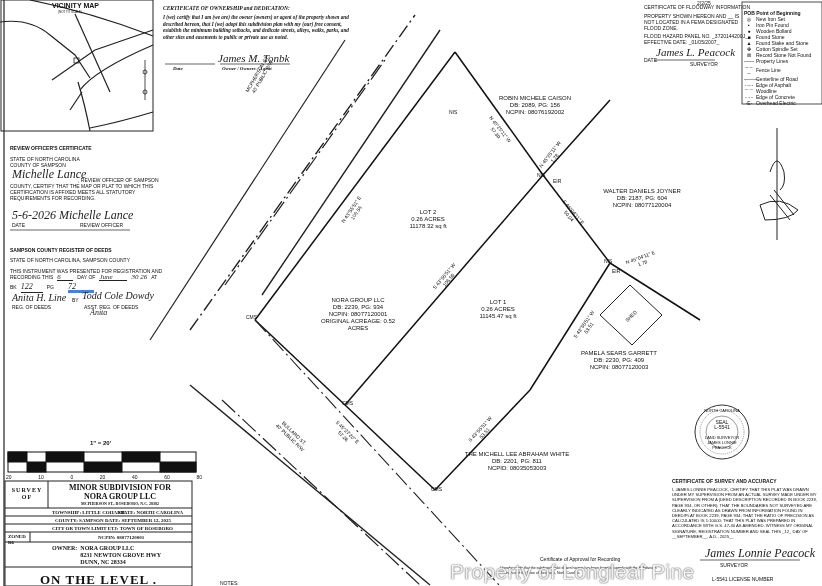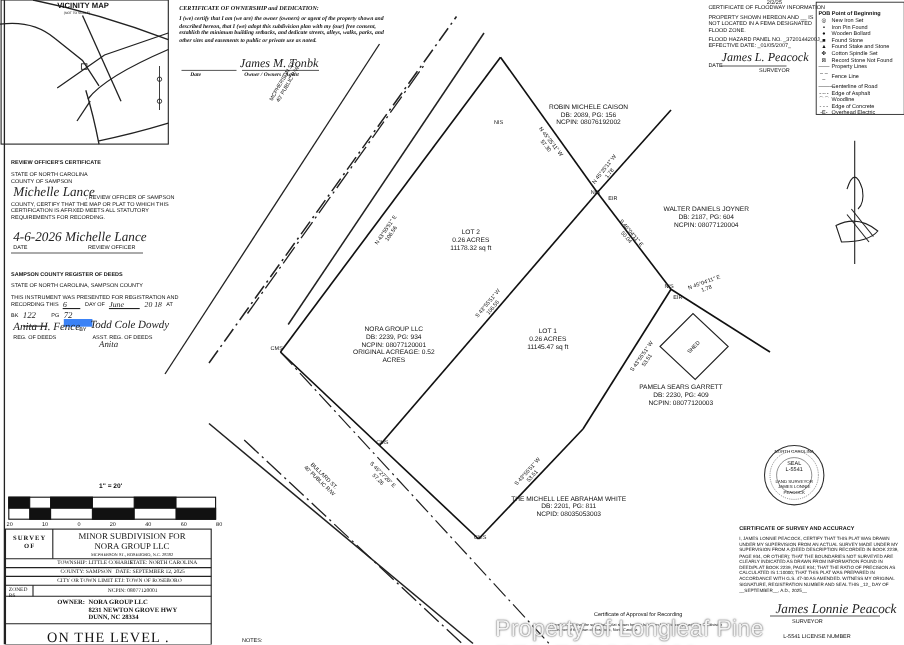--- a/index.html
+++ b/index.html
@@ -1,20 +1,20 @@
 <!DOCTYPE html>
 <html><head>
 <meta charset="utf-8">
 <style>
   html, body { margin:0; padding:0; background:#ffffff; }
   body { width:822px; height:586px; position:relative; overflow:hidden; font-family:"Liberation Sans", sans-serif; color:#111; }
   .abs { position:absolute; }
   .tiny { font-size:5px; line-height:6px; }
   .small { font-size:6px; line-height:7px; }
-  .serif { font-family:"Liberation Serif", serif; }
+  .serif { font-family:"Liberation Serif", serif;font-weight:bold; }
   .italic { font-style:italic; }
   .bold { font-weight:bold; }
   .sig { font-family:"Liberation Serif", serif; font-style:italic; font-size:11px; color:#222; }
   .ctr { text-align:center; }
   svg { position:absolute; left:0; top:0; }
   .legend-row { display:flex; align-items:center; gap:2px; }
   .legend-sym { width:10px; text-align:center; font-size:5px; }
   .watermark { font-size:21px; color:rgba(255,255,255,0.92); text-shadow:0 0 1px #555, 0 0 2px #777; letter-spacing:0.3px; }
 </style>
 </head>
@@ -189,42 +189,42 @@
       <span class="legend-sym">-E-</span>
       <span>Overhead Electric</span>
     </div>
 </div>
 
 <div class="abs tiny bold" style="left:10px;top:145px;">REVIEW OFFICER'S CERTIFICATE</div>
 <div class="abs tiny" style="left:10px;top:156px;">STATE OF NORTH CAROLINA</div>
 <div class="abs tiny" style="left:10px;top:162px;">COUNTY OF SAMPSON</div>
 <div class="abs sig" style="left:12px;top:167px;font-size:12px;">Michelle Lance</div>
 <div class="abs tiny" style="left:10px;top:177px;width:160px;text-indent:68px;">, REVIEW OFFICER OF SAMPSON COUNTY, CERTIFY THAT THE MAP OR PLAT TO WHICH THIS CERTIFICATION IS AFFIXED MEETS ALL STATUTORY REQUIREMENTS FOR RECORDING.</div>
-<div class="abs sig" style="left:12px;top:208px;font-size:12px;">4-6-2026 Michelle Lance</div>
+<div class="abs sig" style="left:12px;top:208px;font-size:12px;">5-6-2026 Michelle Lance</div>
 <div class="abs tiny" style="left:12px;top:222px;">DATE</div>
 <div class="abs tiny" style="left:80px;top:222px;">REVIEW OFFICER</div>
 
 <div class="abs tiny bold" style="left:10px;top:247px;">SAMPSON COUNTY REGISTER OF DEEDS</div>
 <div class="abs tiny" style="left:10px;top:257px;">STATE OF NORTH CAROLINA, SAMPSON COUNTY</div>
 <div class="abs tiny" style="left:10px;top:268px;">THIS INSTRUMENT WAS PRESENTED FOR REGISTRATION AND</div>
 <div class="abs tiny" style="left:10px;top:274px;display:flex;gap:4px;">
   <span>RECORDING THIS</span>
   <span class="sig" style="font-size:7px;border-bottom:1px solid #222;min-width:16px;">6</span>
   <span>DAY OF</span>
   <span class="sig" style="font-size:7px;border-bottom:1px solid #222;min-width:28px;">June</span>
-  <span class="sig" style="font-size:7px;">20 18</span>
+  <span class="sig" style="font-size:7px;">30 26</span>
   <span>AT</span>
 </div>
 <div class="abs tiny" style="left:10px;top:284px;display:flex;gap:4px;">
   <span>BK</span>
   <span class="sig" style="font-size:8px;border-bottom:1px solid #222;min-width:22px;">122</span>
   <span>PG</span>
-  <span class="sig" style="font-size:8px;border-bottom:7px solid #3b82f6;min-width:26px;">72</span>
-</div>
-<div class="abs sig" style="left:12px;top:292px;font-size:10px;">Anita H. Fence</div>
+  <span class="sig" style="font-size:8px;border-bottom:3px solid #3b82f6;min-width:26px;margin-left:10px;">72</span>
+</div>
+<div class="abs sig" style="left:12px;top:292px;font-size:10px;">Anita H. Line</div>
 <div class="abs tiny" style="left:72px;top:297px;">BY</div>
 <div class="abs sig" style="left:82px;top:290px;font-size:10px;">Todd Cole Dowdy</div>
 <div class="abs tiny" style="left:12px;top:304px;">REG. OF DEEDS</div>
 <div class="abs tiny" style="left:84px;top:304px;">ASST. REG. OF DEEDS</div>
 <div class="abs sig" style="left:90px;top:308px;font-size:8px;">Anita</div>
 
 <div class="abs tiny ctr" style="left:244px;top:90px;transform:rotate(-60deg);transform-origin:left top;">
   <div>MCPHERSON ST.</div>
   <div>40' PUBLIC R/W</div>
 </div>

